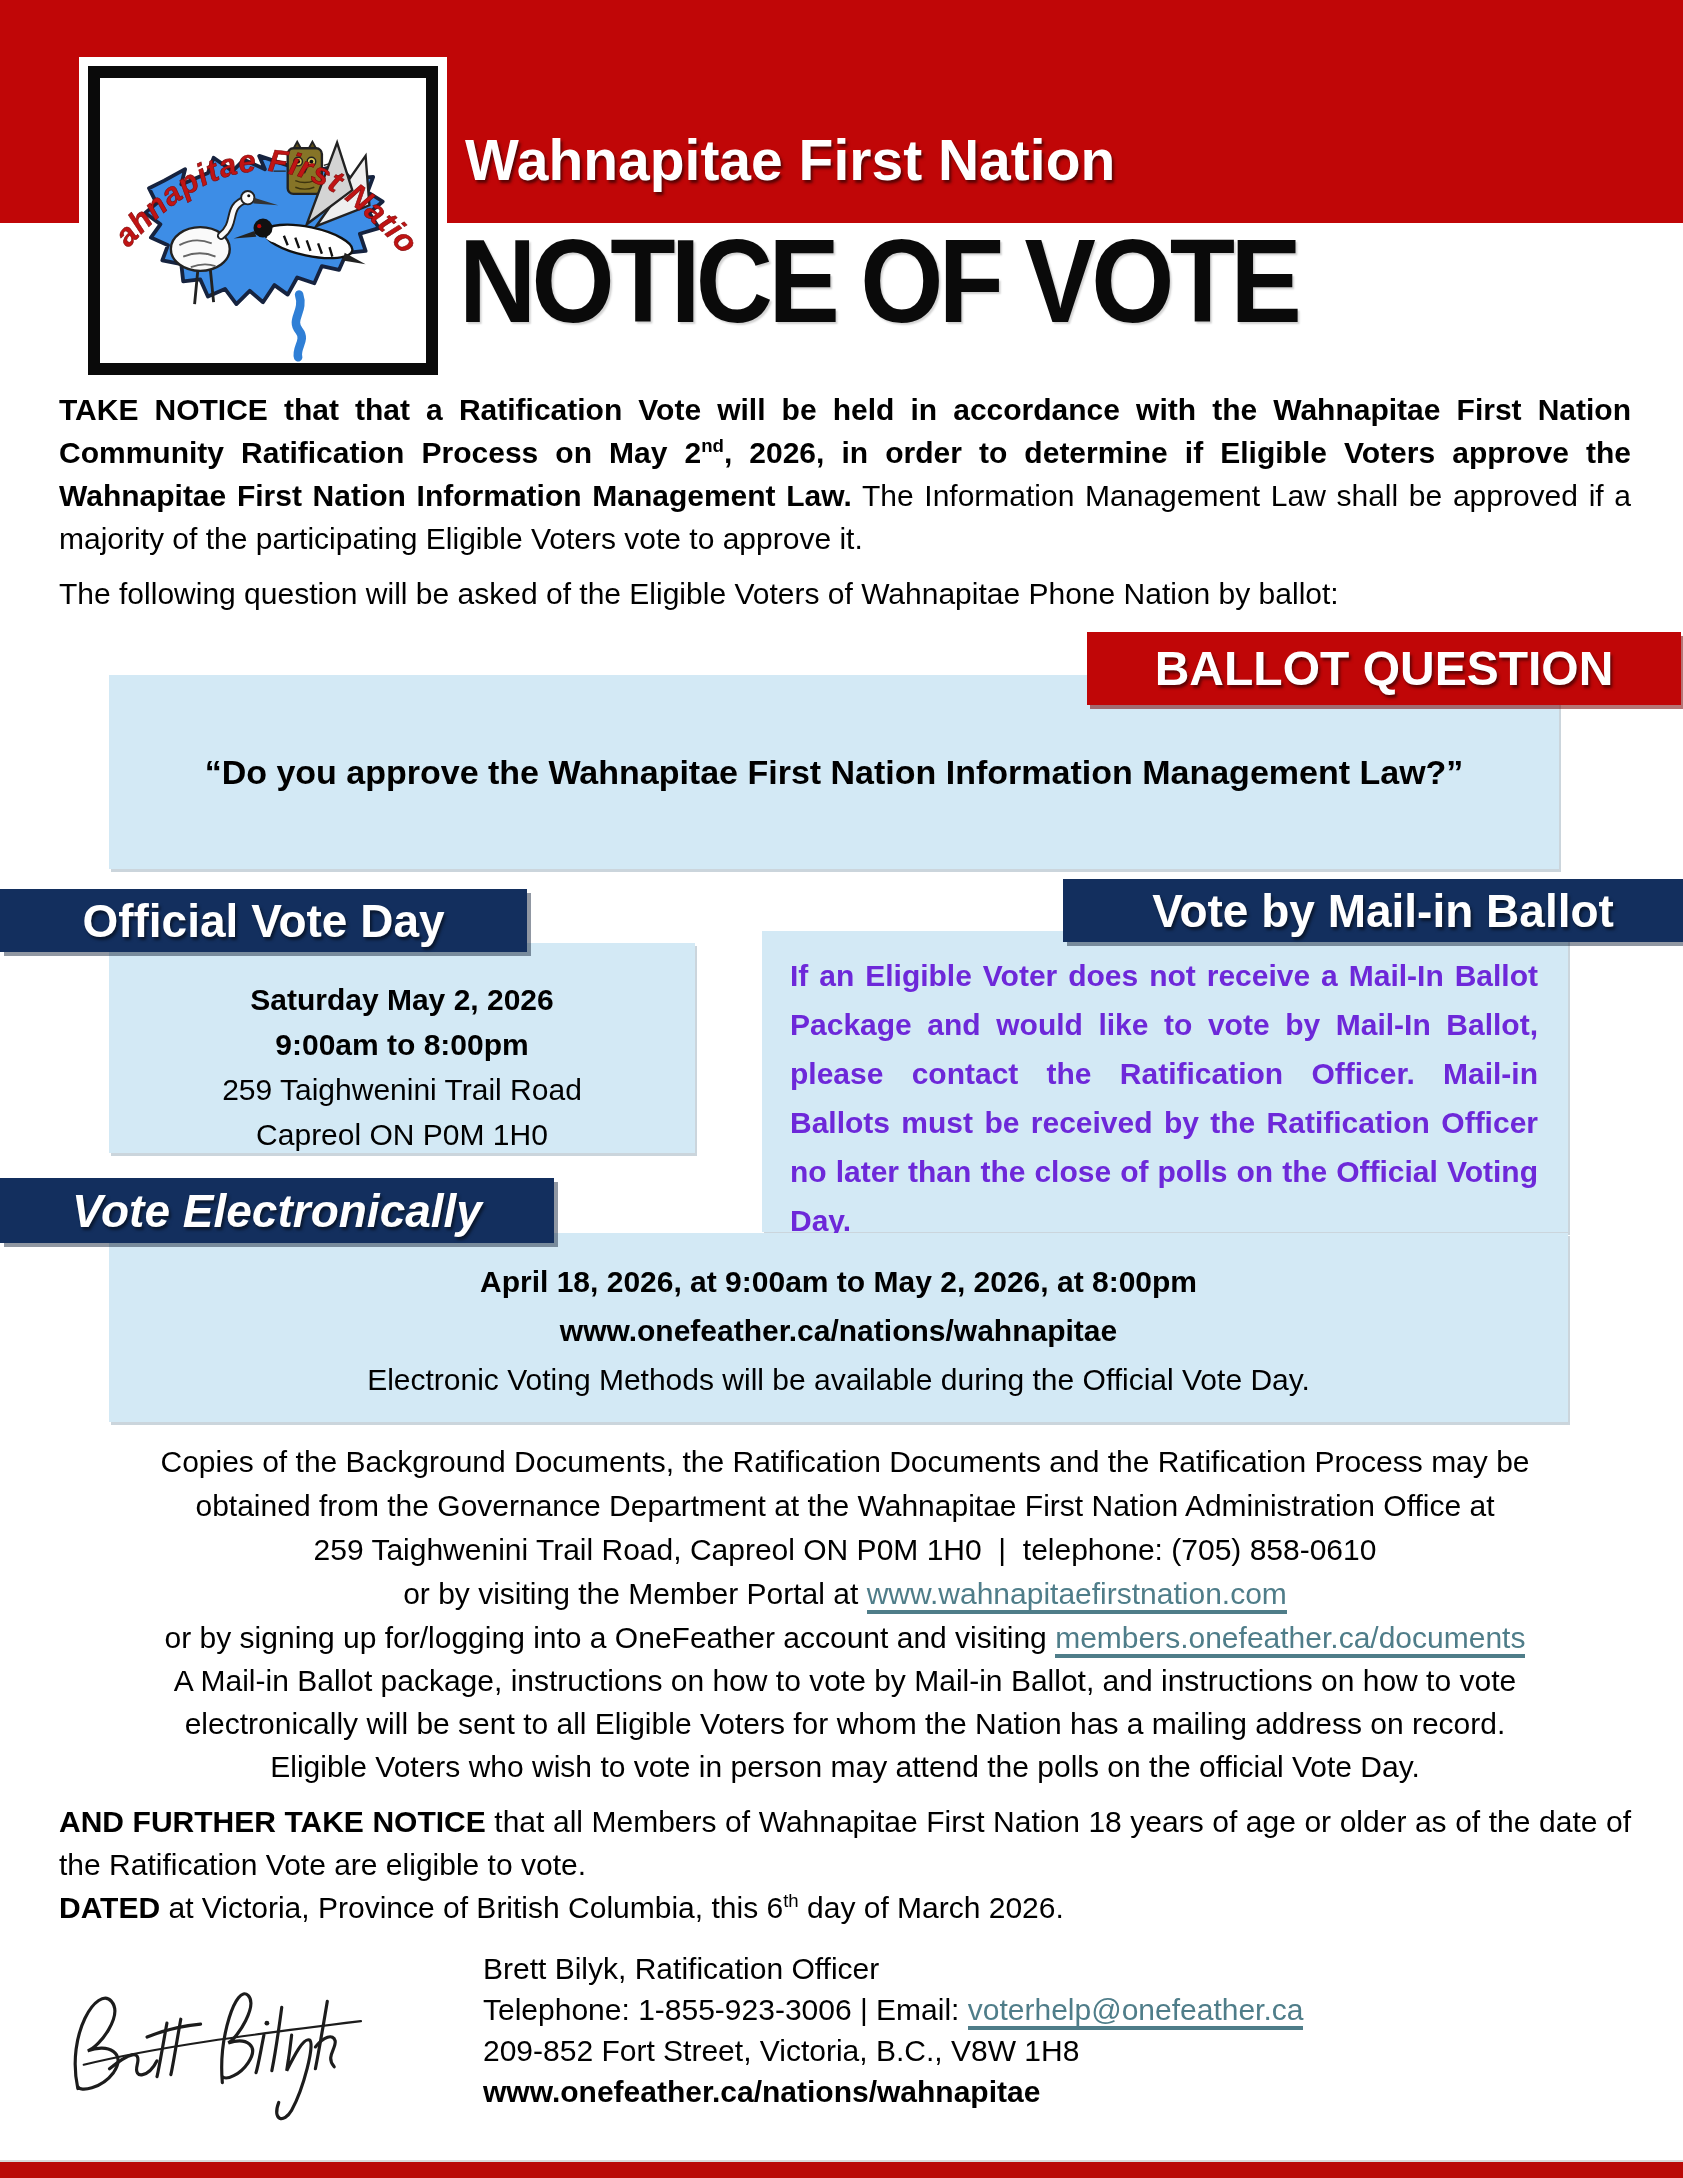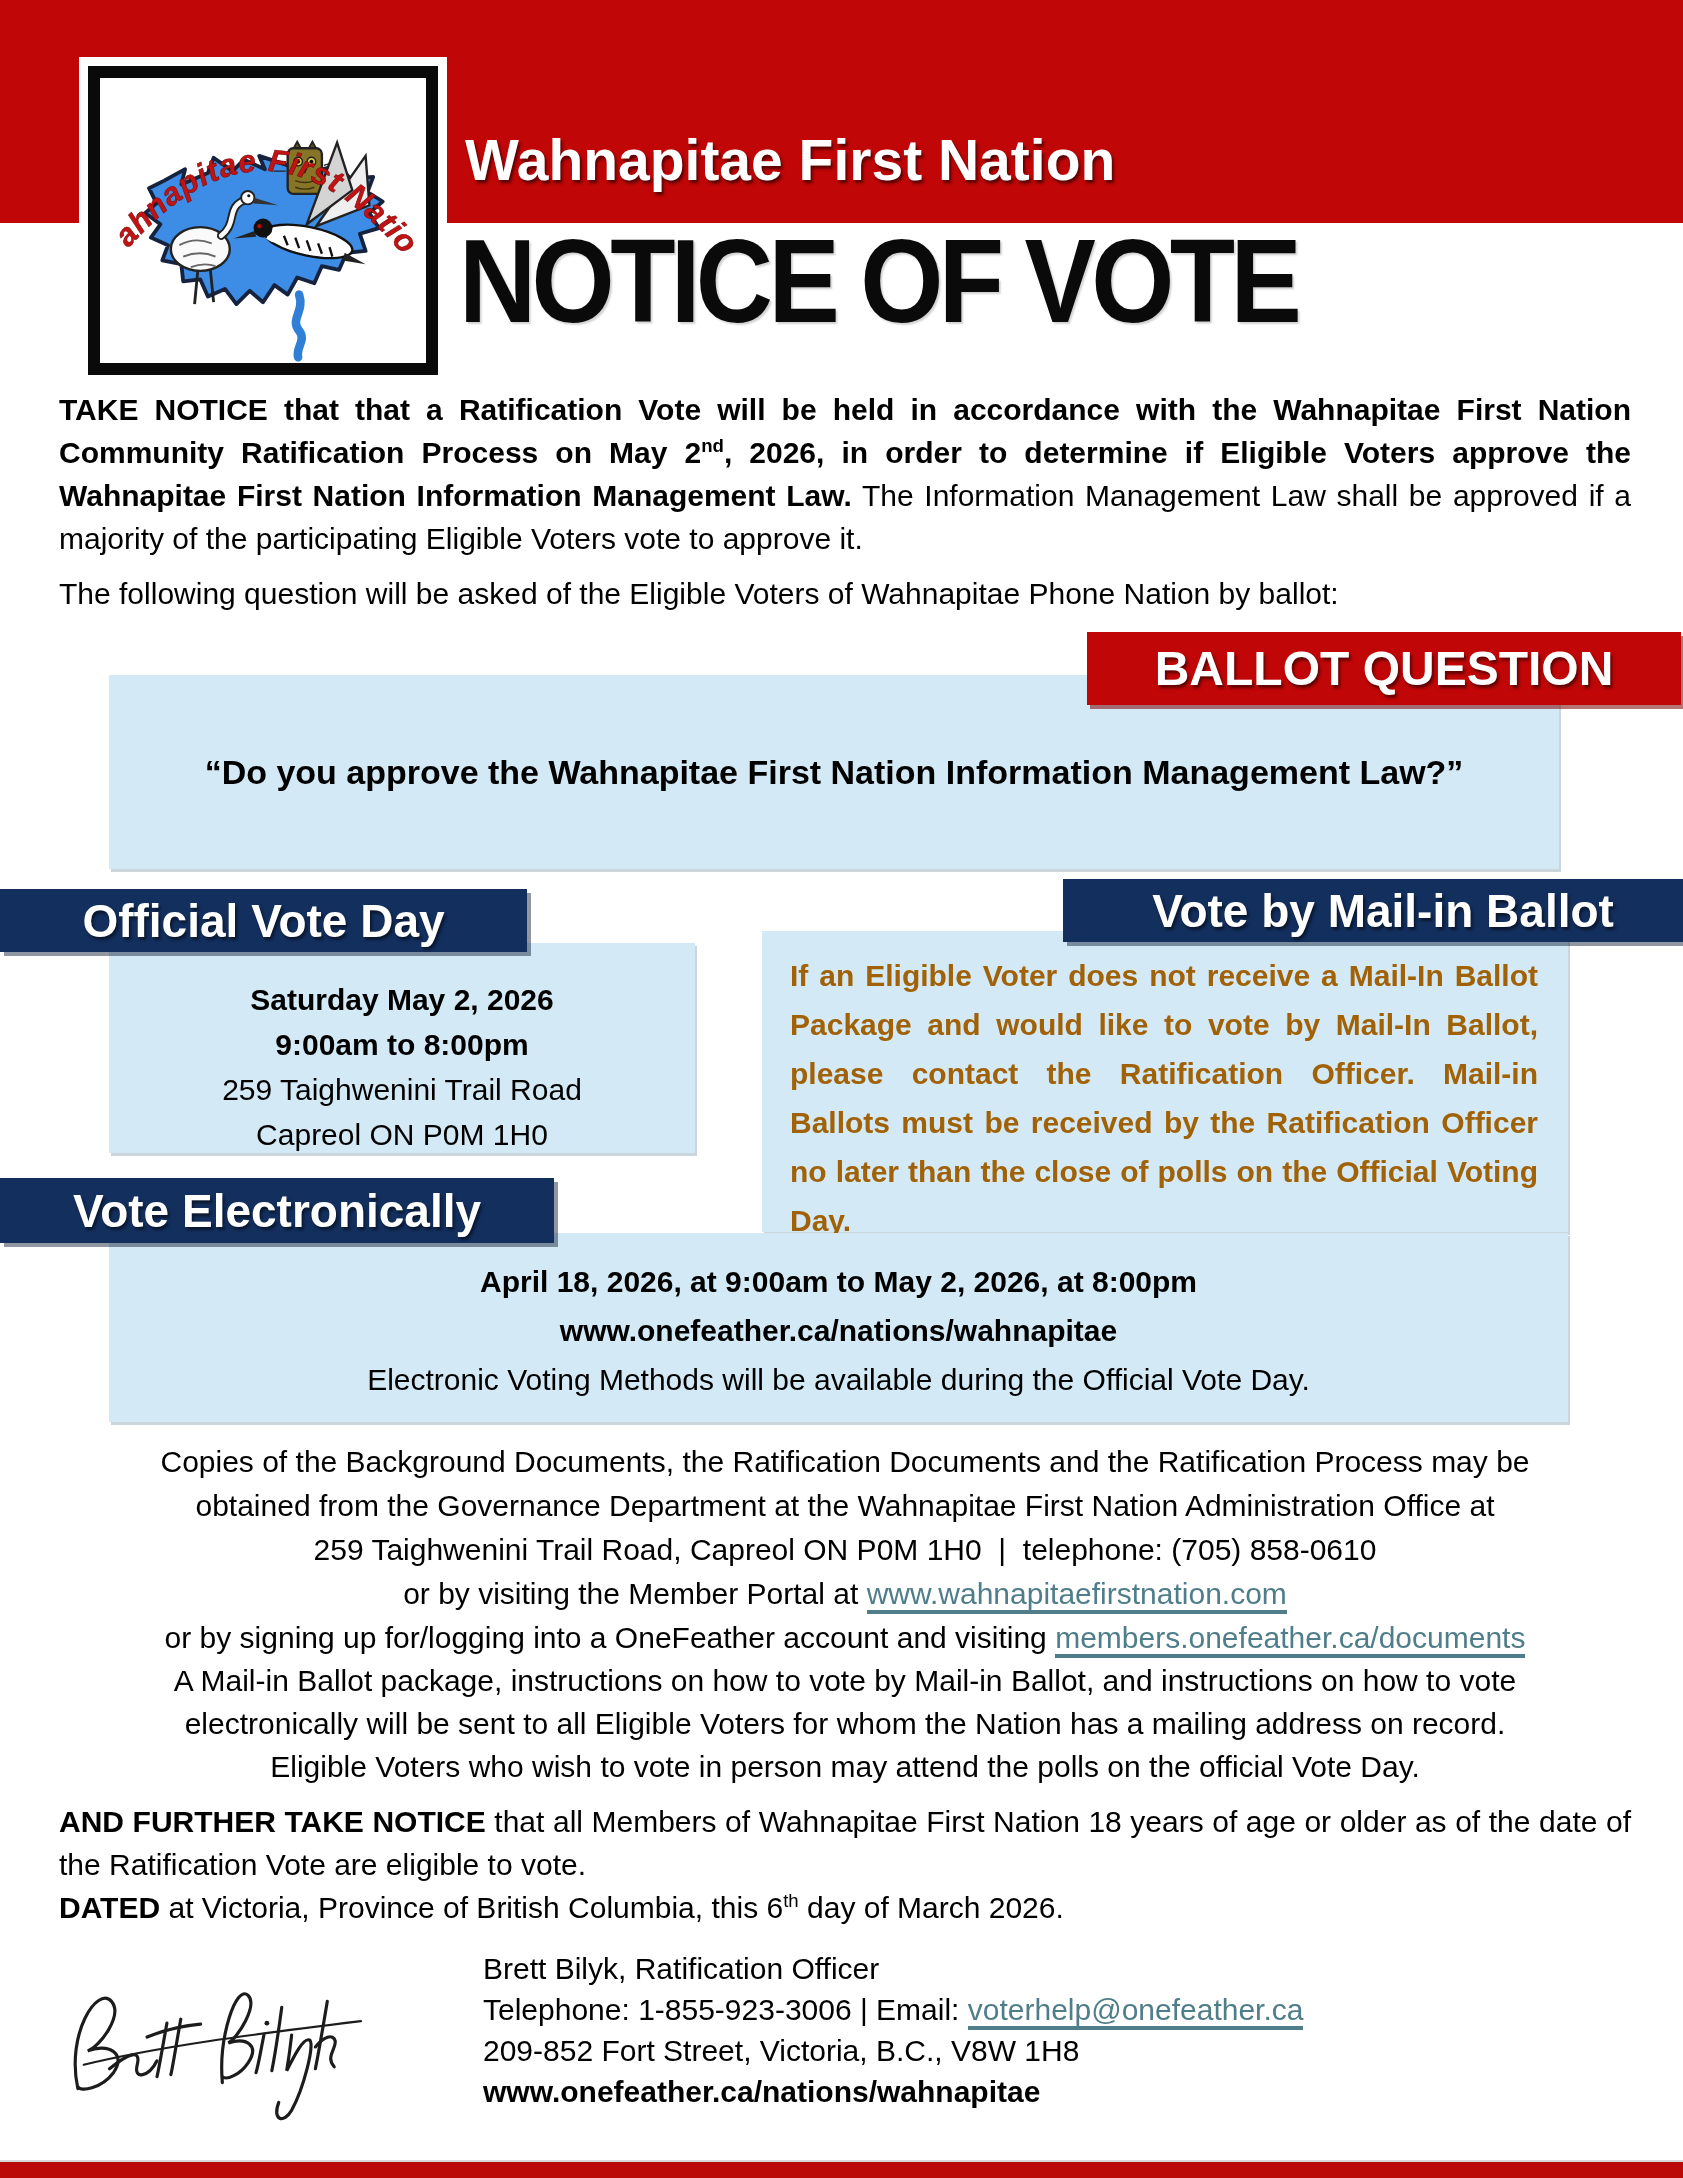--- a/index.html
+++ b/index.html
@@ -39,22 +39,22 @@
     text-shadow:2px 3px 3px rgba(0,0,0,0.5);box-shadow:3px 4px 0 rgba(120,3,4,0.55);z-index:6;white-space:nowrap;
   }
   .bluebox{position:absolute;background:#d3e9f5;box-shadow:2px 3px 0 rgba(160,178,192,0.55);z-index:1;}
   .bq-blue{left:109px;top:675px;width:1450px;height:194px;display:flex;align-items:center;justify-content:center;}
   .bq-blue .q{font-size:34px;font-weight:bold;text-align:center;padding:0 40px;}
   .ovd-banner{left:0;top:889px;width:527px;height:63px;}
   .ovd-blue{left:109px;top:943px;width:586px;height:210px;text-align:center;padding-top:34px;box-sizing:border-box;}
   .ovd-blue div{font-size:30px;line-height:45px;}
   .mail-banner{left:1063px;top:879px;width:640px;height:63px;}
   .mail-blue{left:762px;top:931px;width:806px;height:301px;box-sizing:border-box;padding:20px 30px 0 28px;}
-  .mail-blue .t{font-size:30px;font-weight:bold;line-height:49px;text-align:justify;color:#a16207;}
-  .elec-banner{left:0;top:1178px;width:554px;height:65px;}
+  .mail-blue .t{font-size:30px;font-weight:bold;line-height:49px;text-align:justify;color:#6d28d9;}
+  .elec-banner{left:0;top:1178px;width:554px;height:65px;font-style:italic;}
   .elec-blue{left:109px;top:1233px;width:1459px;height:189px;text-align:center;padding-top:24px;box-sizing:border-box;}
   .elec-blue div{font-size:30px;line-height:49px;}
   
   .docs-p{top:1440px;text-align:center;line-height:44px;}
   .pkg-p{top:1659px;text-align:center;line-height:43px;}
   .further-p{top:1800px;text-align:justify;}
   .dated-p{top:1886px;}
   a.doclink{color:#4f7d89;text-decoration:none;border-bottom:4px solid #4f7d89;cursor:pointer;margin-top:36px;}
   
   .signature{position:absolute;left:48px;top:1942px;width:416px;height:198px;z-index:2;}

